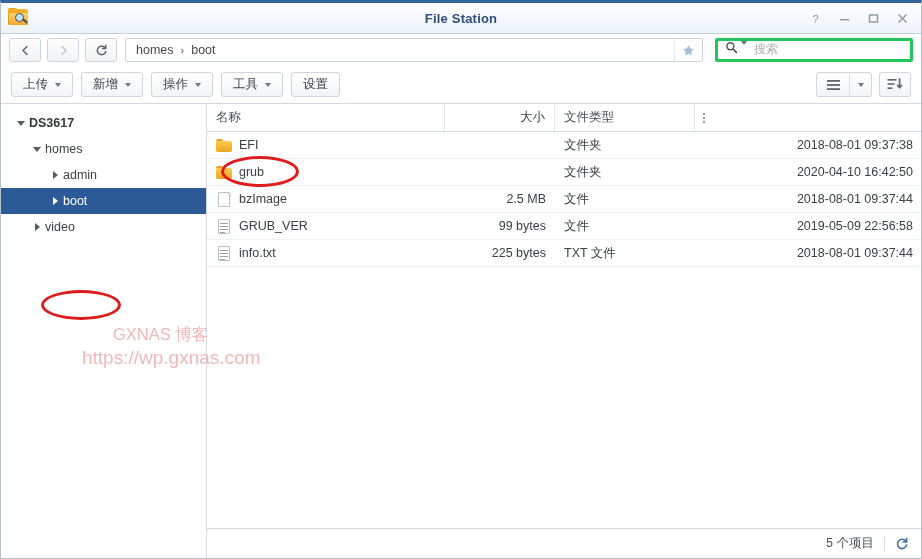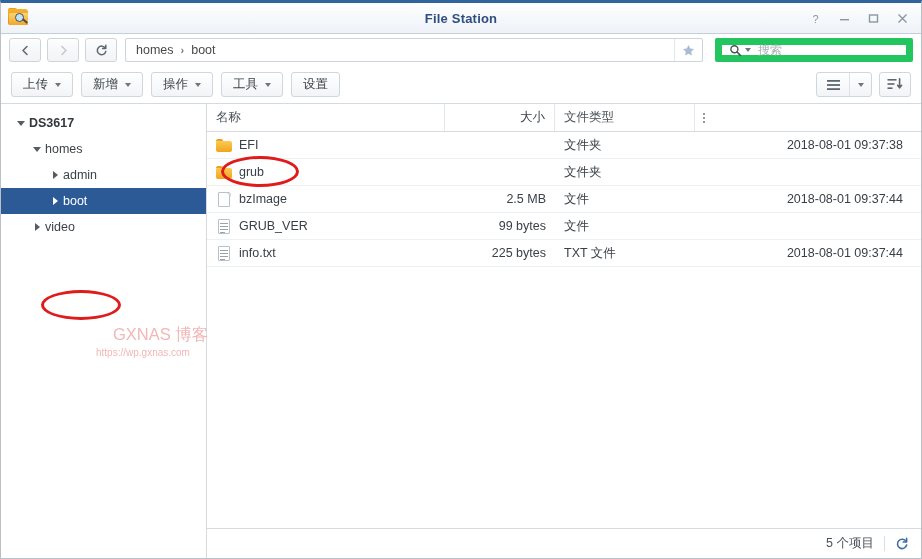--- a/index.html
+++ b/index.html
@@ -103,22 +103,22 @@
   .crumb-sep { font-size: 11px; color: #7a7a7a; font-weight: bold; }
   .star {
     position: absolute; right: 0; top: 0;
     width: 28px; height: 22px;
     display: flex; align-items: center; justify-content: center;
     color: #a8bdd4; font-size: 14px;
     border-left: 1px solid #e3e8ed;
   }
   .search {
     width: 198px; height: 24px; margin-left: 6px;
-    border: 7px solid #22c55e; border-radius: 2px;
-    background: #fff; display: flex; align-items: center;
+    border: 3px solid #22c55e; border-radius: 2px;
+    background: #fff; display: flex; 
     padding-left: 7px; gap: 3px;
   }
   .search .ph { font-size: 12px; color: #a9b0b7; margin-left: 4px; }
   .caret-dn {
     width: 0; height: 0;
     border-left: 3.5px solid transparent;
     border-right: 3.5px solid transparent;
     border-top: 4px solid #6d7780;
   }
 
@@ -216,21 +216,21 @@
   .rows { flex: 1 1 auto; overflow: hidden; position: relative; }
   .row {
     height: 27px; display: flex; align-items: center;
     border-bottom: 1px solid #eef1f4;
     font-size: 12.5px; color: #3a4047;
   }
   .cell { padding: 0 9px; display: flex; align-items: center; }
   .c-name { flex: 0 0 238px; gap: 7px; }
   .c-size { flex: 0 0 110px; justify-content: flex-end; color: #3a4047; }
   .c-type { flex: 0 0 140px; }
-  .c-date { flex: 1 1 auto; justify-content: flex-end; padding-right: 18px; }
+  .c-date { flex: 1 1 auto; justify-content: flex-end; padding-right: 8px; }
 
   .ficon { width: 16px; height: 15px; position: relative; flex: 0 0 16px; }
   .ficon.folder .f-tab {
     position: absolute; left: 0; top: 1px; width: 7px; height: 2.5px;
     background: #e8a21d; border-radius: 2px 2px 0 0;
   }
   .ficon.folder .f-body {
     position: absolute; left: 0; top: 3px; width: 16px; height: 11px;
     background: linear-gradient(to bottom,#fbc council,#f0a61f);
     background: linear-gradient(to bottom,#fcc košík,#f0a61f);
@@ -270,21 +270,21 @@
   .sb-sep { width: 1px; height: 15px; background: #d9dee3; }
   .sb-refresh { color: #3f6ea8; display: flex; align-items: center; }
 
   
   .watermark {
     position: absolute; pointer-events: none;
     color: #f2b7b7; font-weight: normal;
     white-space: nowrap;
   }
   .wm1 { left: 112px; top: 220px; font-size: 16.5px; }
-  .wm2 { left: 95px; top: 243px; font-size: 10px; }
+  .wm2 { left: 81px; top: 243px; font-size: 19px; }
 
   
   .ellipse {
     position: absolute; border: 3px solid #e01b1b;
     border-radius: 50%; pointer-events: none;
   }
   .el-boot { left: 40px; top: 186px; width: 80px; height: 30px; }
   .el-grub { left: 224px; top: 157px; width: 78px; height: 31px; }
 </style>
 </head>
@@ -487,20 +487,21 @@
         <div class="row">
           <div class="cell c-name">
             <span class="ficon folder">
                 <span class="f-tab"></span>
                 <span class="f-body"></span>
               </span>
             <span>grub</span>
           </div>
           <div class="cell c-size"></div>
           <div class="cell c-type">文件夹</div>
+          <div class="cell c-date">2020-04-10 16:42:50</div>
         </div>
 
         <div class="row">
           <div class="cell c-name">
             <span class="ficon file">
                 <span class="p-body"></span>
                 <span class="p-fold"></span>
               </span>
             <span>bzImage</span>
           </div>
@@ -515,20 +516,21 @@
                 <span class="p-body"></span>
                 <span class="ln l1"></span>
                 <span class="ln l2"></span>
                 <span class="ln l3"></span>
                 <span class="ln l4"></span>
               </span>
             <span>GRUB_VER</span>
           </div>
           <div class="cell c-size">99 bytes</div>
           <div class="cell c-type">文件</div>
+          <div class="cell c-date">2019-05-09 22:56:58</div>
         </div>
 
         <div class="row">
           <div class="cell c-name">
             <span class="ficon doc">
                 <span class="p-body"></span>
                 <span class="ln l1"></span>
                 <span class="ln l2"></span>
                 <span class="ln l3"></span>
                 <span class="ln l4"></span>

